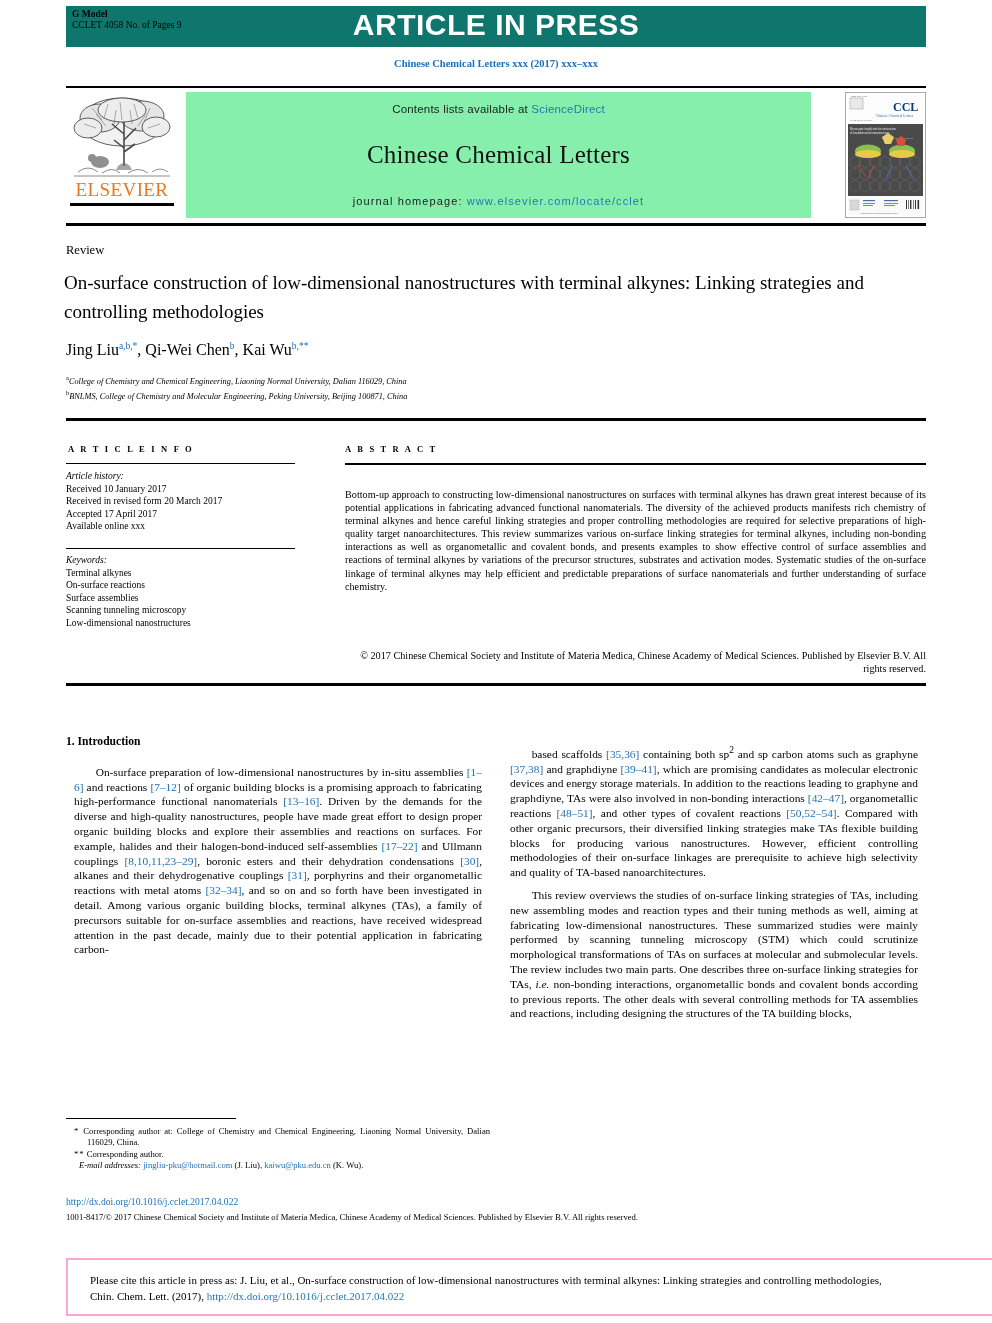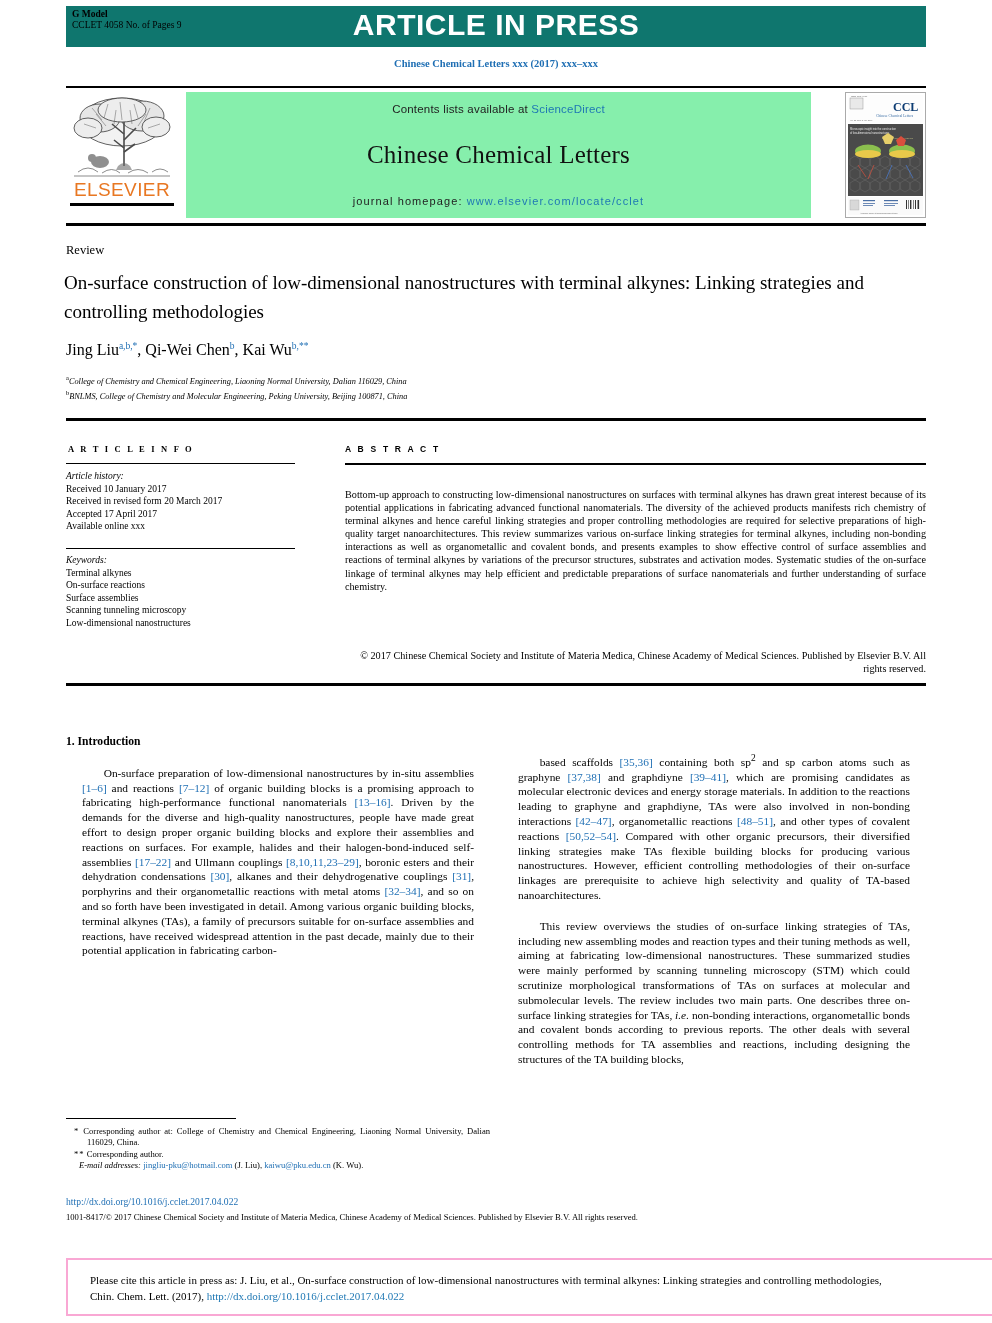--- a/index.html
+++ b/index.html
@@ -41,21 +41,21 @@
 
   
   .rule-top{position:absolute;left:66px;top:86px;width:860px;height:1.6px;background:#000;}
   .masthead{position:absolute;left:66px;top:92px;width:860px;height:126px;}
   .els-box{
     position:absolute;left:0;top:0;width:112px;height:126px;
     background:#fff;display:flex;flex-direction:column;align-items:center;justify-content:flex-start;
   }
   .els-tree{width:100px;height:88px;margin-top:2px;}
   .els-word{
-    font-family:Liberation Sans, sans-serif;
+    font-family:Liberation Serif, serif;
     font-size:19px;letter-spacing:0.4px;color:#E87722;font-weight:normal;
     margin-top:-3px;
     text-align:center;
   }
   .els-underline{width:104px;height:3px;background:#000;margin-top:2px;}
 
   .center-box{
     position:absolute;left:120px;top:0;width:625px;height:126px;
     background:#86efac;
     display:flex;flex-direction:column;align-items:center;justify-content:space-between;
@@ -100,21 +100,21 @@
   .affil sup{font-style:normal;font-size:6.5px;vertical-align:super;}
 
   
   .rule-info{position:absolute;left:66px;top:418px;width:860px;height:2.5px;background:#000;}
   .h-artinfo{
     position:absolute;left:68px;top:444px;
     font-family:"Liberation Serif", serif;font-weight:bold;font-size:8.5px;letter-spacing:2.2px;
   }
   .h-abstract{
     position:absolute;left:345px;top:444px;
-    font-family:Liberation Sans, sans-serif;font-weight:bold;font-size:8.5px;letter-spacing:2.2px;
+    font-family:Liberation Serif, serif;font-weight:bold;font-size:8.5px;letter-spacing:2.2px;
   }
   .rule-info2a{position:absolute;left:66px;top:463px;width:229px;height:1.3px;background:#000;}
   .rule-info2b{position:absolute;left:345px;top:463px;width:581px;height:1.8px;background:#000;}
 
   .history{
     position:absolute;left:66px;top:470px;width:240px;
     font-family:"Liberation Serif", serif;font-size:9.5px;line-height:12.6px;color:#000;
   }
   .history .it{font-style:italic;}
   .rule-kw{position:absolute;left:66px;top:548px;width:229px;height:1.3px;background:#000;}
@@ -140,21 +140,21 @@
   .col{
     position:absolute;top:735px;width:424px;
     font-family:"Liberation Serif", serif;font-size:11.4px;line-height:14.8px;
     text-align:justify;color:#000;
   }
   .col-left{left:66px;}
   .col-right{left:502px;}
   .sec-head{
     font-weight:bold;font-size:11.6px;margin:0 0 15px 0;text-align:left;
   }
-  .col p{margin:16px;text-indent:1.9em;}
+  .col p{margin:8px;text-indent:1.9em;}
   .ref{color:#1f6fb4;}
 
   
   .fn-rule{position:absolute;left:66px;top:1118px;width:170px;height:1px;background:#000;}
   .footnotes{
     position:absolute;left:66px;top:1126px;width:424px;
     font-family:"Liberation Serif", serif;font-size:8.6px;line-height:11.4px;
     text-align:justify;color:#000;
   }
   .footnotes .star{letter-spacing:1px;}

